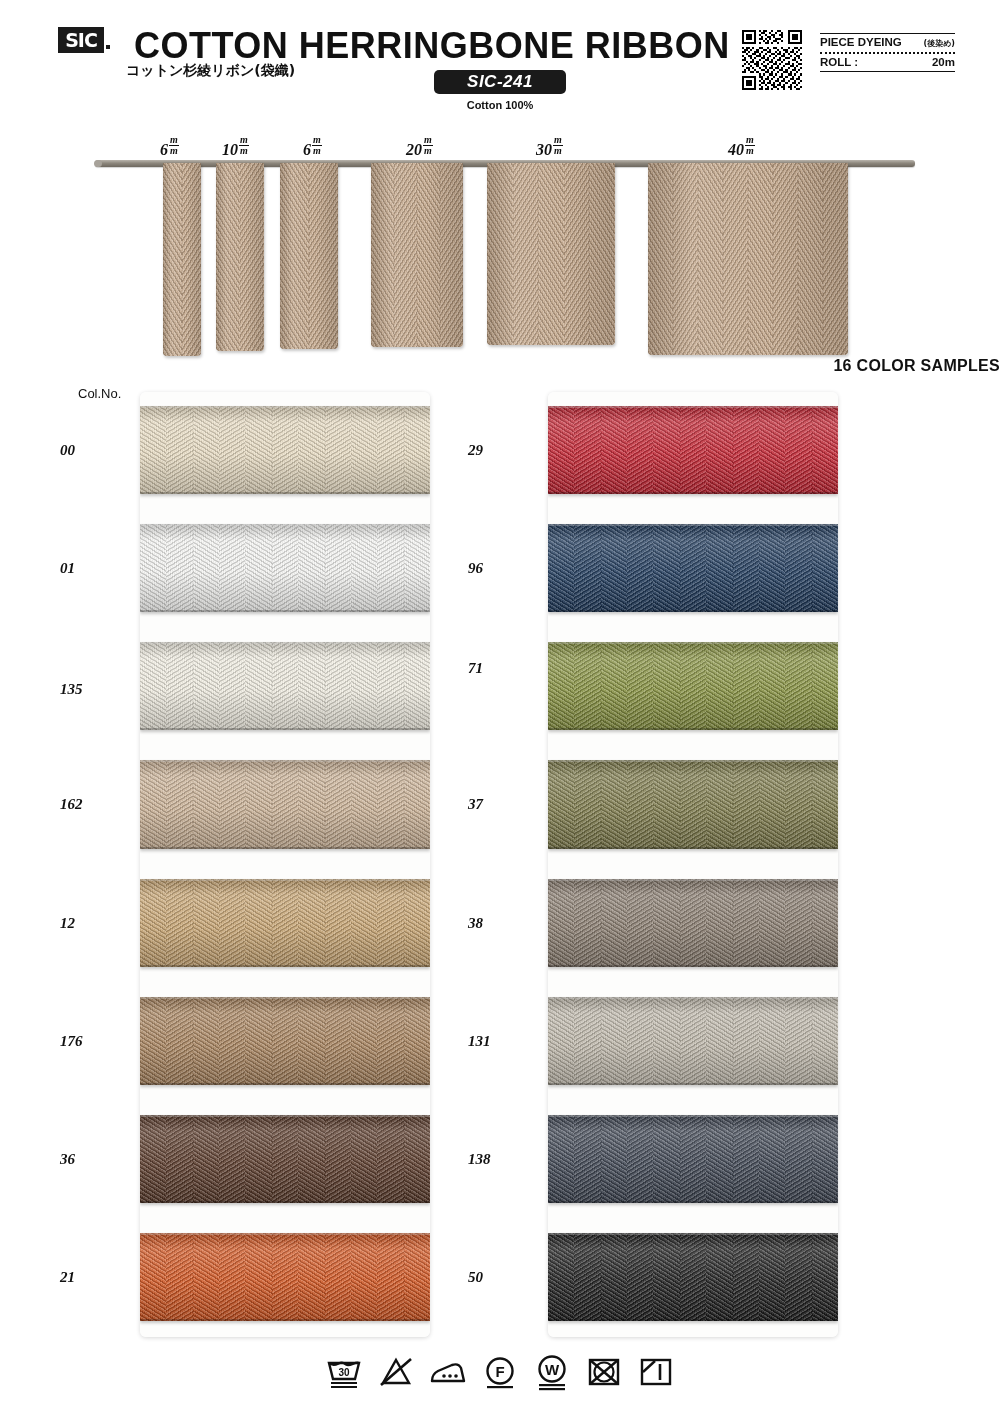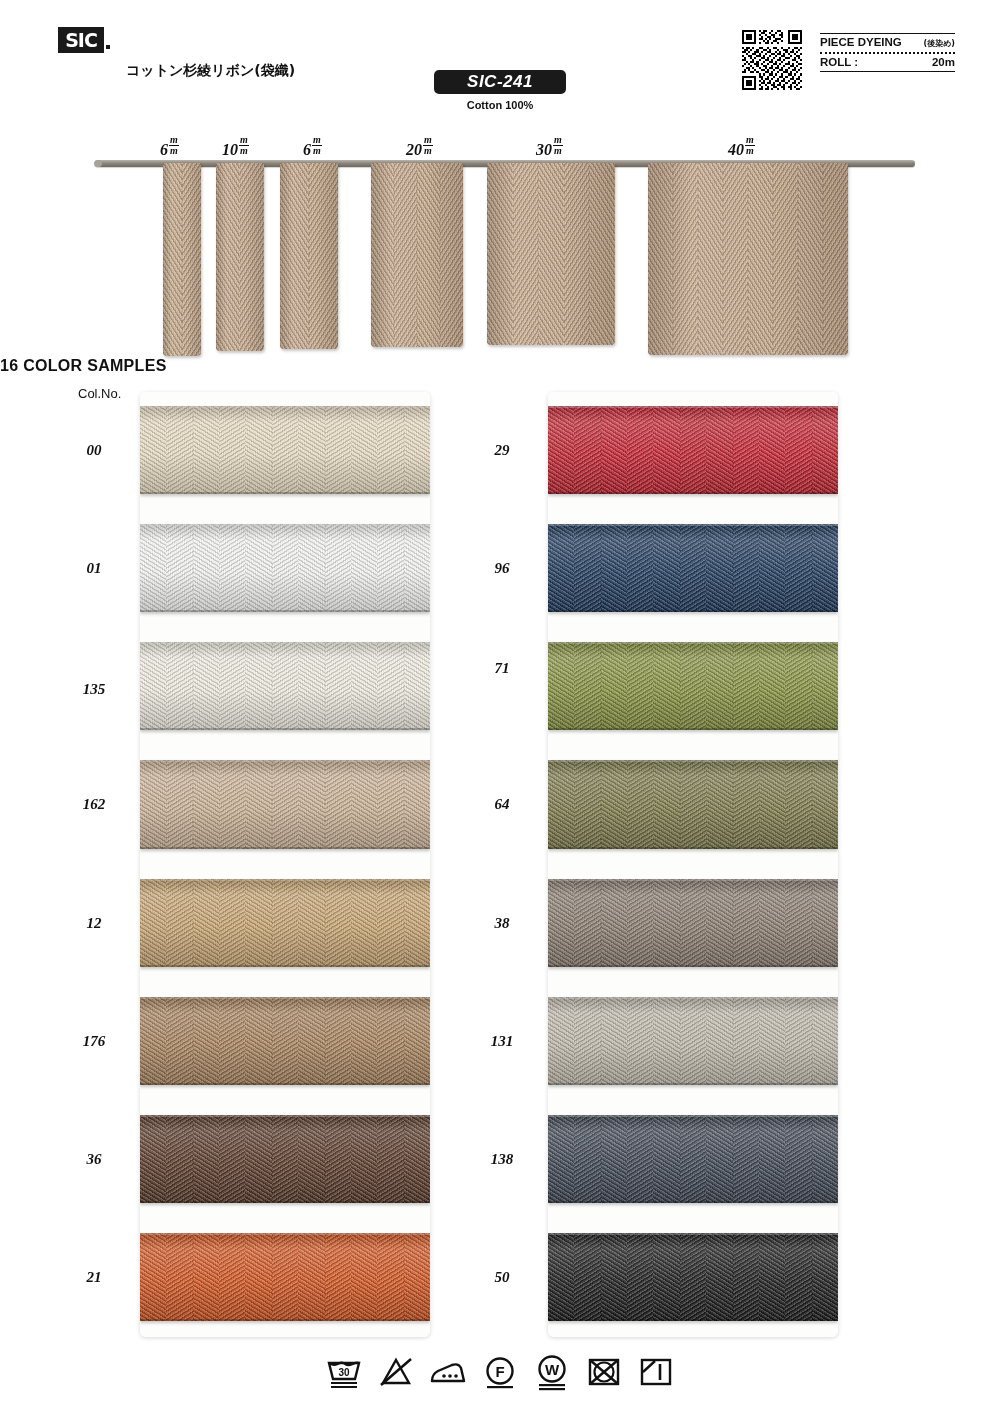--- a/index.html
+++ b/index.html
@@ -154,21 +154,21 @@
   }
   .shade-h{
     position:absolute;inset:0;
     background:linear-gradient(180deg,rgba(0,0,0,.17) 0%,rgba(255,255,255,.14) 18%,rgba(255,255,255,.04) 55%,rgba(0,0,0,.16) 100%);
     pointer-events:none;
   }
 
   
   .samples-cap{
     position:absolute;left:0;top:357px;width:1000px;
-    text-align:left;font-size:16px;font-weight:bold;
+    text-align:right;font-size:16px;font-weight:bold;
     letter-spacing:0.3px;
   }
 
   
   .colno{
     position:absolute;left:78px;top:386px;
     font-size:13px;font-weight:normal;
   }
   .panel{
     position:absolute;top:392px;
@@ -196,41 +196,42 @@
     background:rgba(255,255,255,.30);
   }
   .ribbon .edge-b{
     position:absolute;left:0;right:0;bottom:0;height:2px;
     background:rgba(0,0,0,.22);
   }
   .colcode{
     position:absolute;
     font-size:15px;font-weight:bold;font-style:italic;
     font-family:"Liberation Serif",serif;
-    text-align:center;
+    text-align:left;
     white-space:nowrap;
   }
   .colcode.l{left:60px;width:68px;}
   .colcode.r{left:468px;width:68px;}
 
   
   .care{
     position:absolute;left:0;top:1352px;width:1000px;
     display:flex;justify-content:center;align-items:center;gap:12px;
   }
   .care-ico{width:40px;height:40px;display:block;}
 </style>
 </head>
 <body>
 
 <div class="header">
 
   <div class="logo">SIC</div>
   <div class="logo-dot"></div>
 
+  <div class="title">COTTON HERRINGBONE RIBBON</div>
   <div class="subtitle">コットン杉綾リボン(袋織)</div>
 
   <div class="code-badge">SIC-241</div>
   <div class="composition">Cotton 100%</div>
 
   <div class="qr">
     <svg width="60" height="60" viewBox="0 0 29 29" shape-rendering="crispEdges">
       <rect width="29" height="29" fill="#fff"></rect>
       <g fill="#000">
         <rect x="0" y="0" width="7" height="1"></rect>
@@ -846,21 +847,21 @@
     <div class="colcode l" style="top: 796.438px;">162</div>
     <div class="colcode l" style="top: 914.562px;">12</div>
     <div class="colcode l" style="top: 1032.69px;">176</div>
     <div class="colcode l" style="top: 1150.81px;">36</div>
     <div class="colcode l" style="top: 1268.94px;">21</div>
   </div>
 <div id="codes-right">
     <div class="colcode r" style="top: 442.062px;">29</div>
     <div class="colcode r" style="top: 560.188px;">96</div>
     <div class="colcode r" style="top: 660px;">71</div>
-    <div class="colcode r" style="top: 796.438px;">64</div>
+    <div class="colcode r" style="top: 796.438px;">37</div>
     <div class="colcode r" style="top: 914.562px;">38</div>
     <div class="colcode r" style="top: 1032.69px;">131</div>
     <div class="colcode r" style="top: 1150.81px;">138</div>
     <div class="colcode r" style="top: 1268.94px;">50</div>
   </div>
 
 <div class="care">
 
   <svg class="care-ico" viewBox="0 0 40 40">
     <path d="M5 11 L35 11 L31 27 L9 27 Z" fill="none" stroke="#111" stroke-width="2.4"></path>

